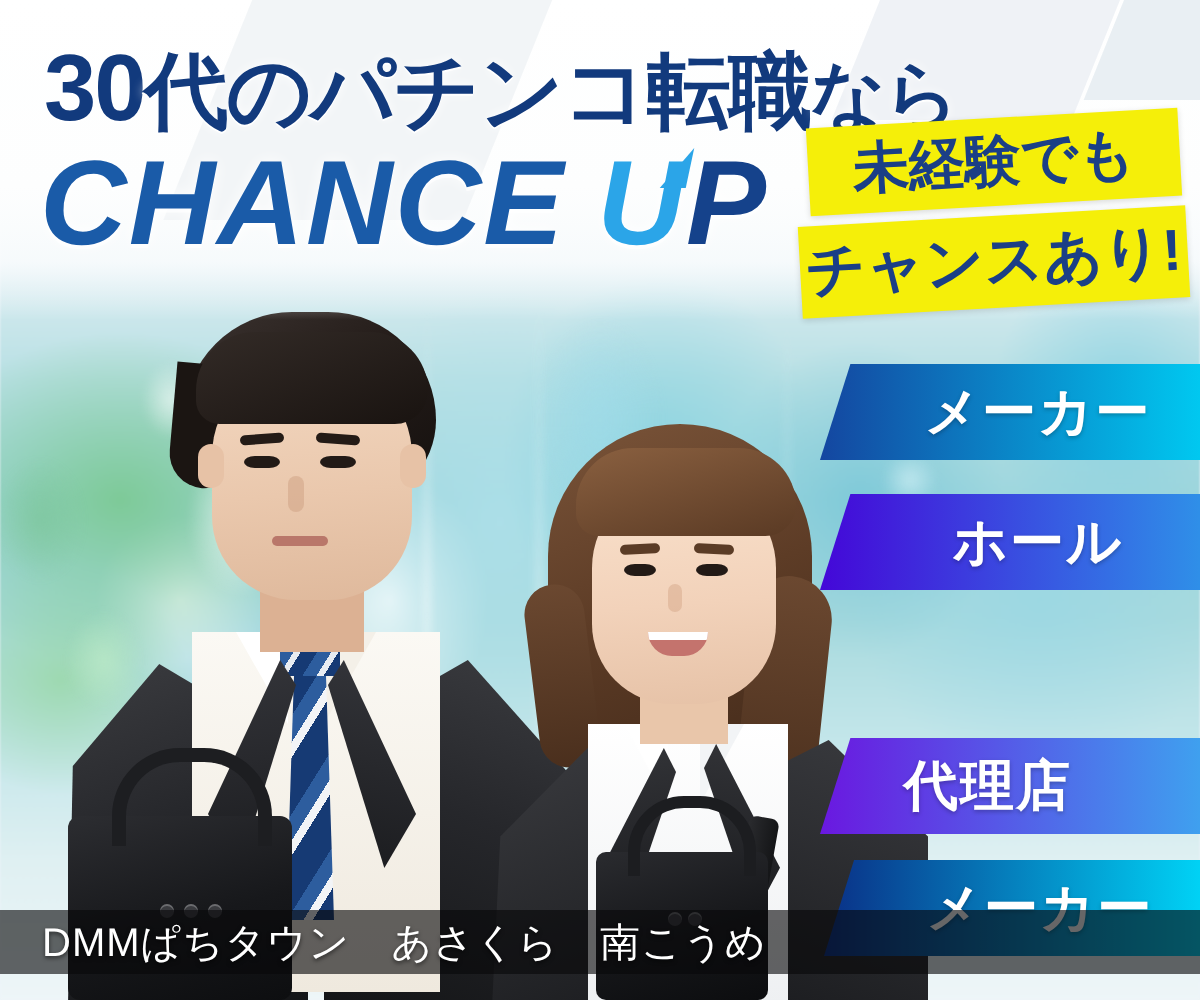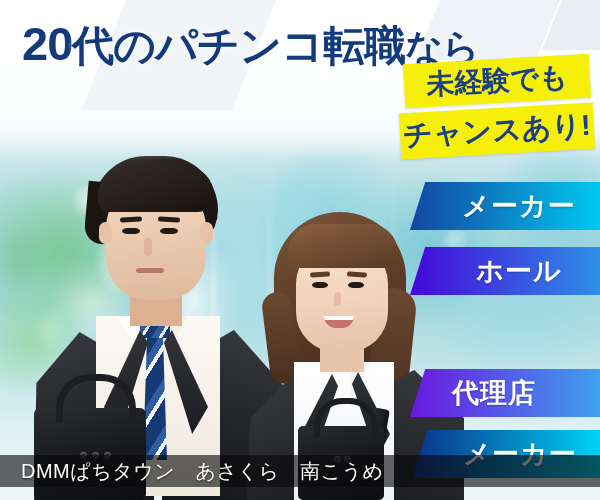--- a/index.html
+++ b/index.html
@@ -392,23 +392,26 @@
     <div class="bag-stud" style="left:36px;top:30px;"></div>
     <div class="bag-stud" style="left:46px;top:30px;"></div>
   </div>
 
   <div class="top-white"></div>
   <div class="diag-a"></div>
   <div class="diag-b"></div>
   <div class="diag-c"></div>
 
   <div class="headline">
-    <span class="big">20</span><span>代のパチンコ転職</span><span class="sm">なら</span>
-  </div>
-
+    <span class="big">30</span><span>代のパチンコ転職</span><span class="sm">なら</span>
+  </div>
+
+  <div class="chanceup">
+    <span>CHANCE</span><span class="sp"></span><span class="u">U</span><span class="p">P</span>
+  </div>
 
   <div class="badge badge1">
     <span>未経験でも</span>
   </div>
   <div class="badge badge2">
     <span>チャンスあり!</span>
   </div>
 
   <div class="cat" id="cat0" style="left: 410px; top: 182px; width: 190px; background: linear-gradient(90deg, rgb(20, 70, 160) 0%, rgb(0, 200, 240) 100%); padding-left: 42px; padding-right: 14px; justify-content: center;">
     <span>メーカー</span>

